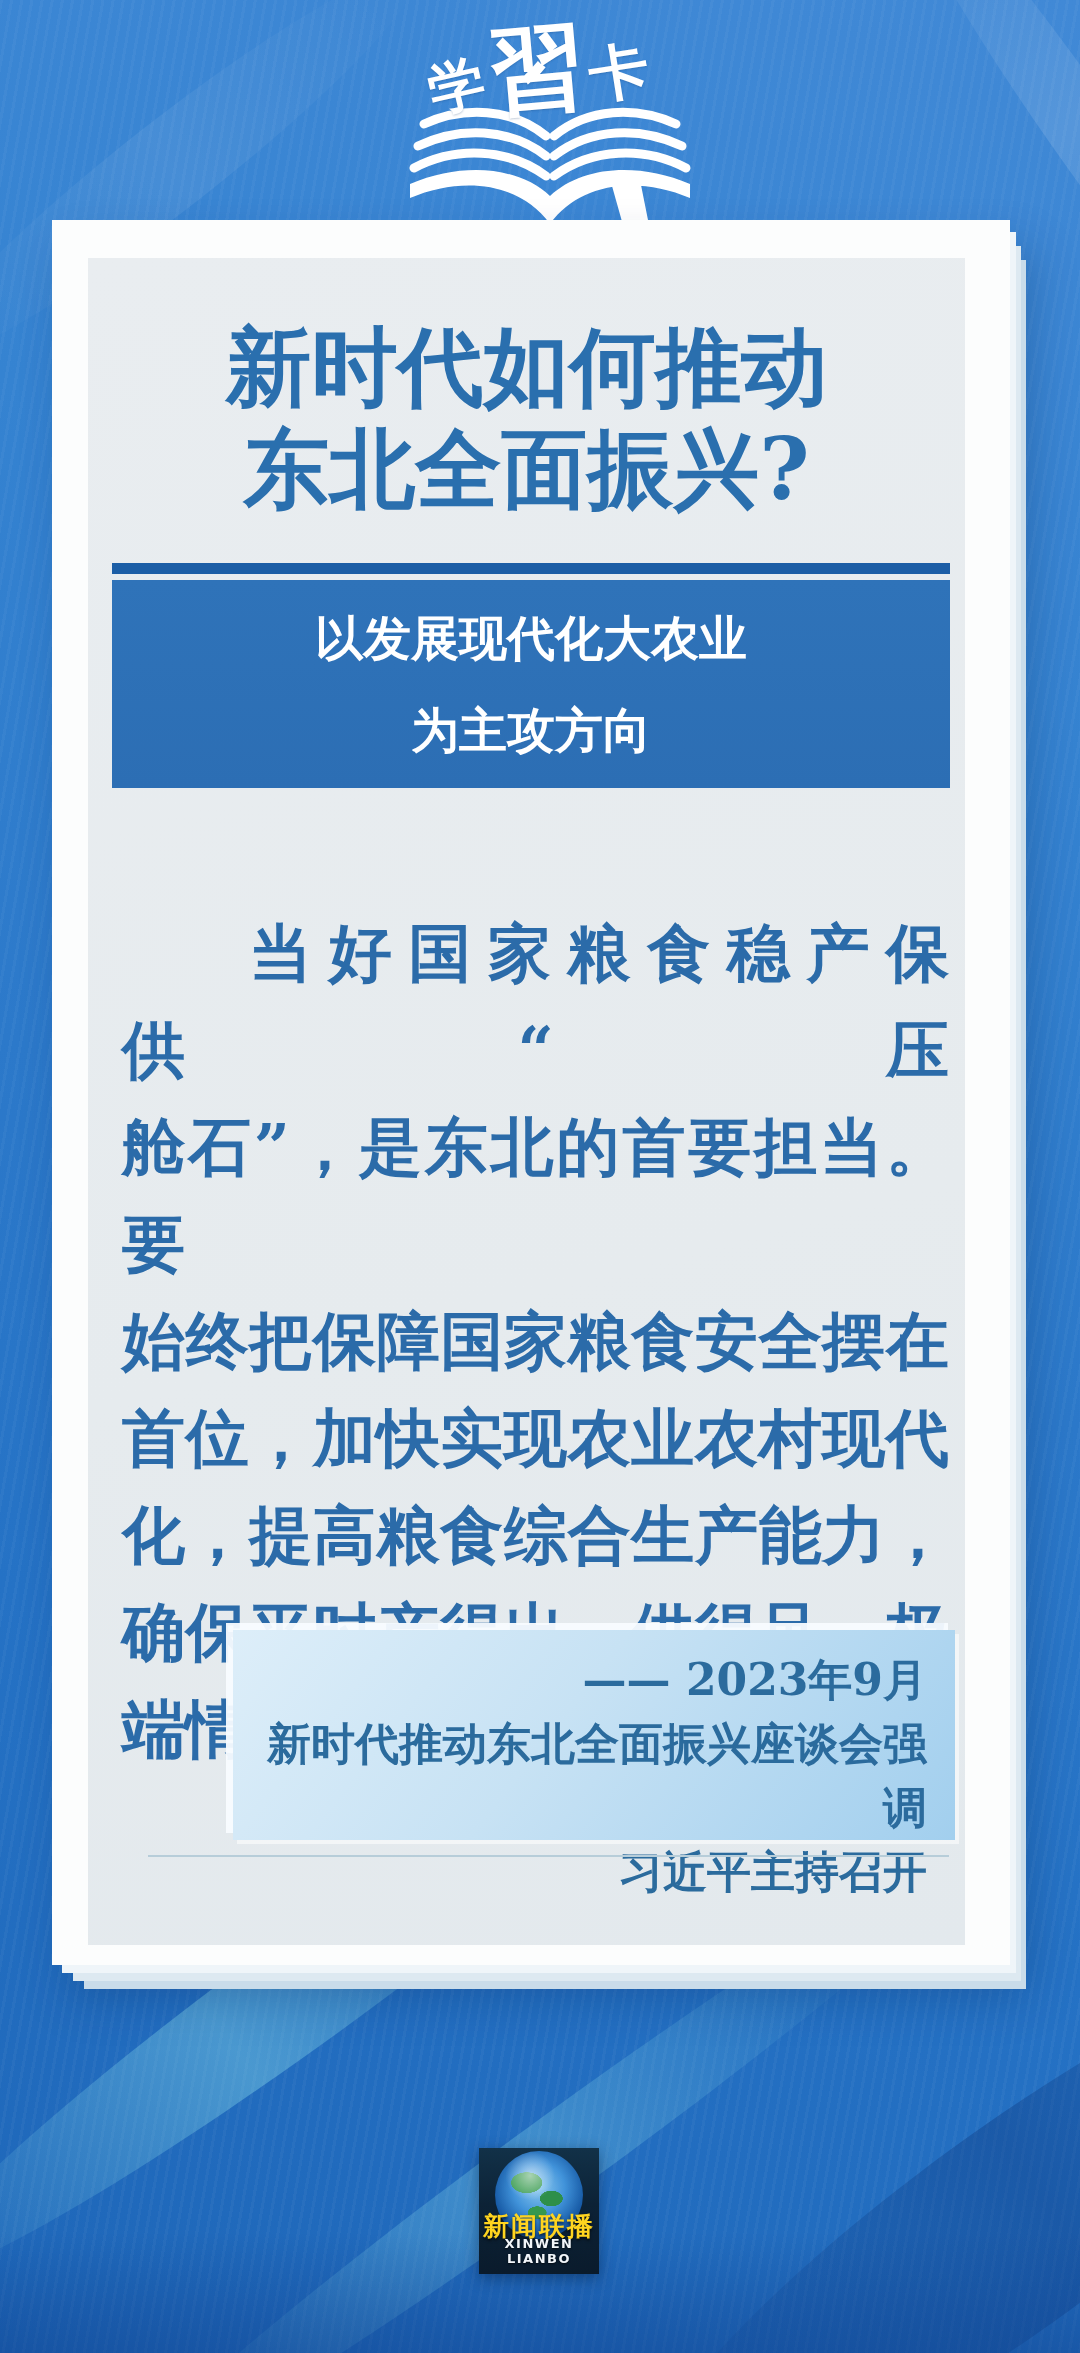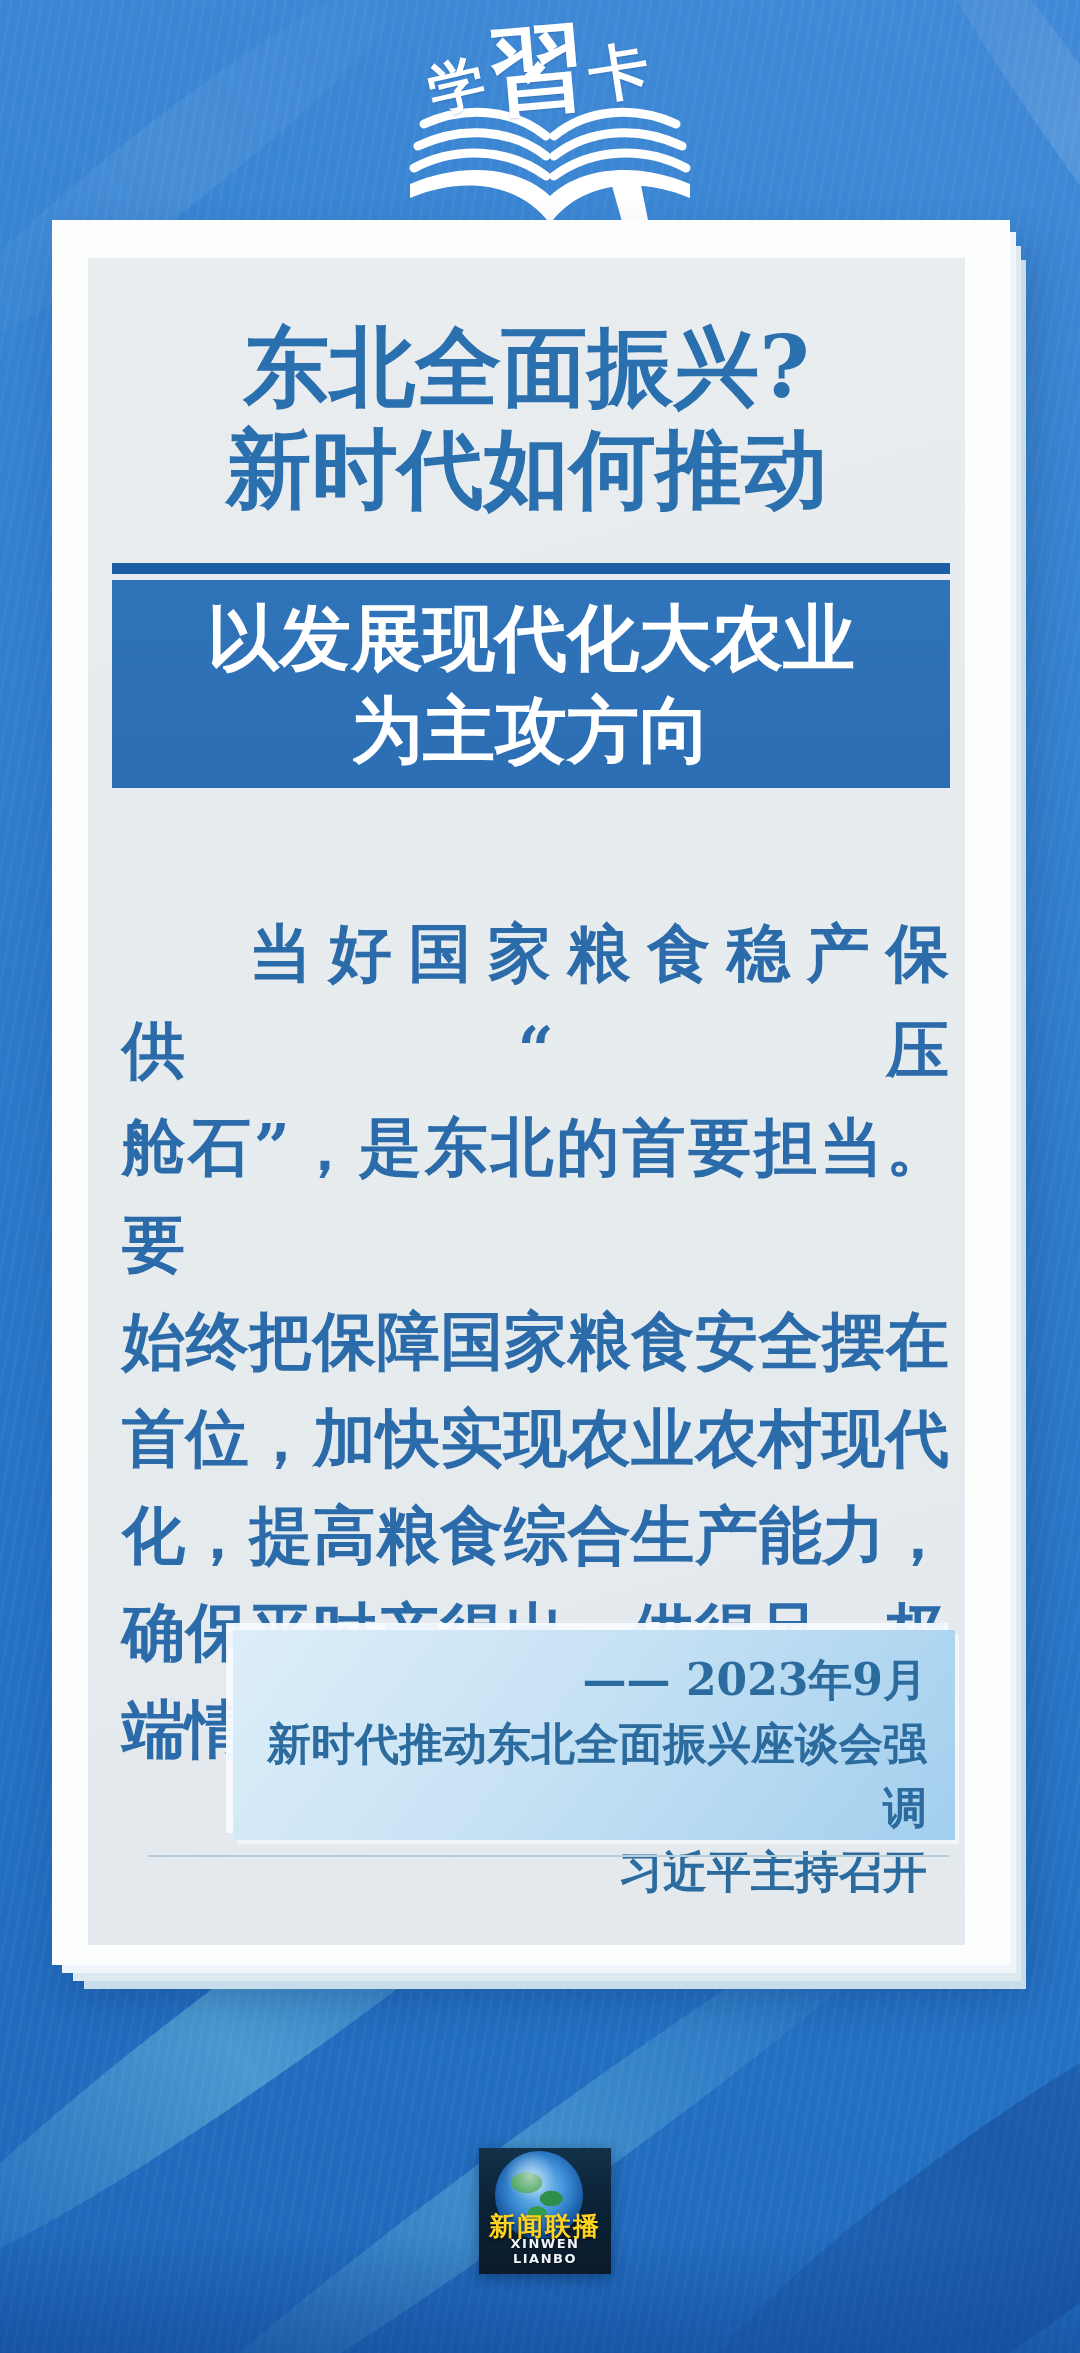--- a/index.html
+++ b/index.html
@@ -53,38 +53,38 @@
     background:linear-gradient(165deg, #e9edf0 0%, #e6ebee 60%, #e3e9ed 100%);
   }
 
   .title { position:absolute; top:58px; left:0; width:100%; text-align:center;
     font-size:86px; line-height:102px; font-weight:700; color:#2a6fae; }
 
   .rule { position:absolute; top:305px; left:24px; right:15px; height:11px; background:#1c5ea6; }
 
   .hl-box { position:absolute; top:322px; left:24px; right:15px; height:208px;
     background:linear-gradient(180deg, #2f73b9 0%, #2c6eb4 100%);
-    color:#fff; text-align:center; font-weight:700; font-size:72px; line-height:92px; padding-top:12px; }
+    color:#fff; text-align:center; font-weight:700; font-size:48px; line-height:92px; padding-top:12px; }
 
   .body-text { position:absolute; top:647px; left:34px; right:16px;
     font-size:63px; line-height:97px; color:#2b6ba9; font-weight:600; }
   .body-line { text-align:justify; text-align-last:justify; white-space:nowrap0; }
   .body-line.first { text-indent:127px; }
   .body-line.last { text-align-last:left; }
 
   .attr-box { position:absolute; top:1372px; left:145px; right:10px; height:210px;
     background:linear-gradient(128deg, #ddeef9 0%, #c7e2f4 45%, #a2cfee 100%);
     box-shadow:-7px -7px 0 rgba(248,252,255,0.95), 4px 4px 0 rgba(255,255,255,0.55);
     text-align:right; padding:18px 28px 0 0;
     font-size:44px; line-height:64px; font-weight:600; color:#2b6b9d; }
 
   .attr-underline { position:absolute; top:1597px; left:60px; right:16px; height:2px; background:#b7cdd9; }
 
   
-  .cctv { position:absolute; left:479px; top:2148px; width:132px; height:126px; overflow:hidden;
+  .cctv { position:absolute; left:479px; top:2148px; width:120px; height:126px; overflow:hidden;
     background:linear-gradient(180deg, #123148 0%, #0c2236 45%, #0a1b2c 100%);
     box-shadow:0 4px 14px rgba(5,25,55,0.45); }
   .globe { position:absolute; top:3px; left:16px; width:88px; height:88px; border-radius:50%;
     background:
       radial-gradient(circle at 40% 28%, rgba(255,255,255,0.55) 0%, rgba(255,255,255,0) 30%),
       radial-gradient(ellipse 30% 20% at 36% 36%, #3f9e55 0 58%, rgba(0,0,0,0) 60%),
       radial-gradient(ellipse 22% 15% at 64% 54%, #2e8f4a 0 58%, rgba(0,0,0,0) 60%),
       radial-gradient(ellipse 18% 12% at 48% 70%, #35984f 0 58%, rgba(0,0,0,0) 60%),
       radial-gradient(circle at 50% 42%, #8cc9ef 0%, #4193da 38%, #11529e 72%, #06294f 100%); }
   .cctv-cn { position:absolute; bottom:30px; width:100%; text-align:center;
@@ -123,22 +123,22 @@
     </g>
     <path fill="#ffffff" d="M212,84 L240,78 L252,138 L236,128 L230,148 Z"></path>
     <path fill="#ffffff" d="M150,94 C118,64 62,60 10,82 L10,96 C62,74 120,80 150,122 C180,80 238,74 290,96 L290,82 C238,60 182,64 150,94 Z"></path>
   </svg>
 </header>
 
 <main class="card">
   <div class="panel">
 
     <h1 class="title">
+      <div>新时代如何推动</div>
       <div>东北全面振兴?</div>
-      <div>新时代如何推动</div>
     </h1>
 
     <div class="rule"></div>
 
     <div class="hl-box">
       <div>以发展现代化大农业</div>
       <div>为主攻方向</div>
     </div>
 
     <div class="body-text">

